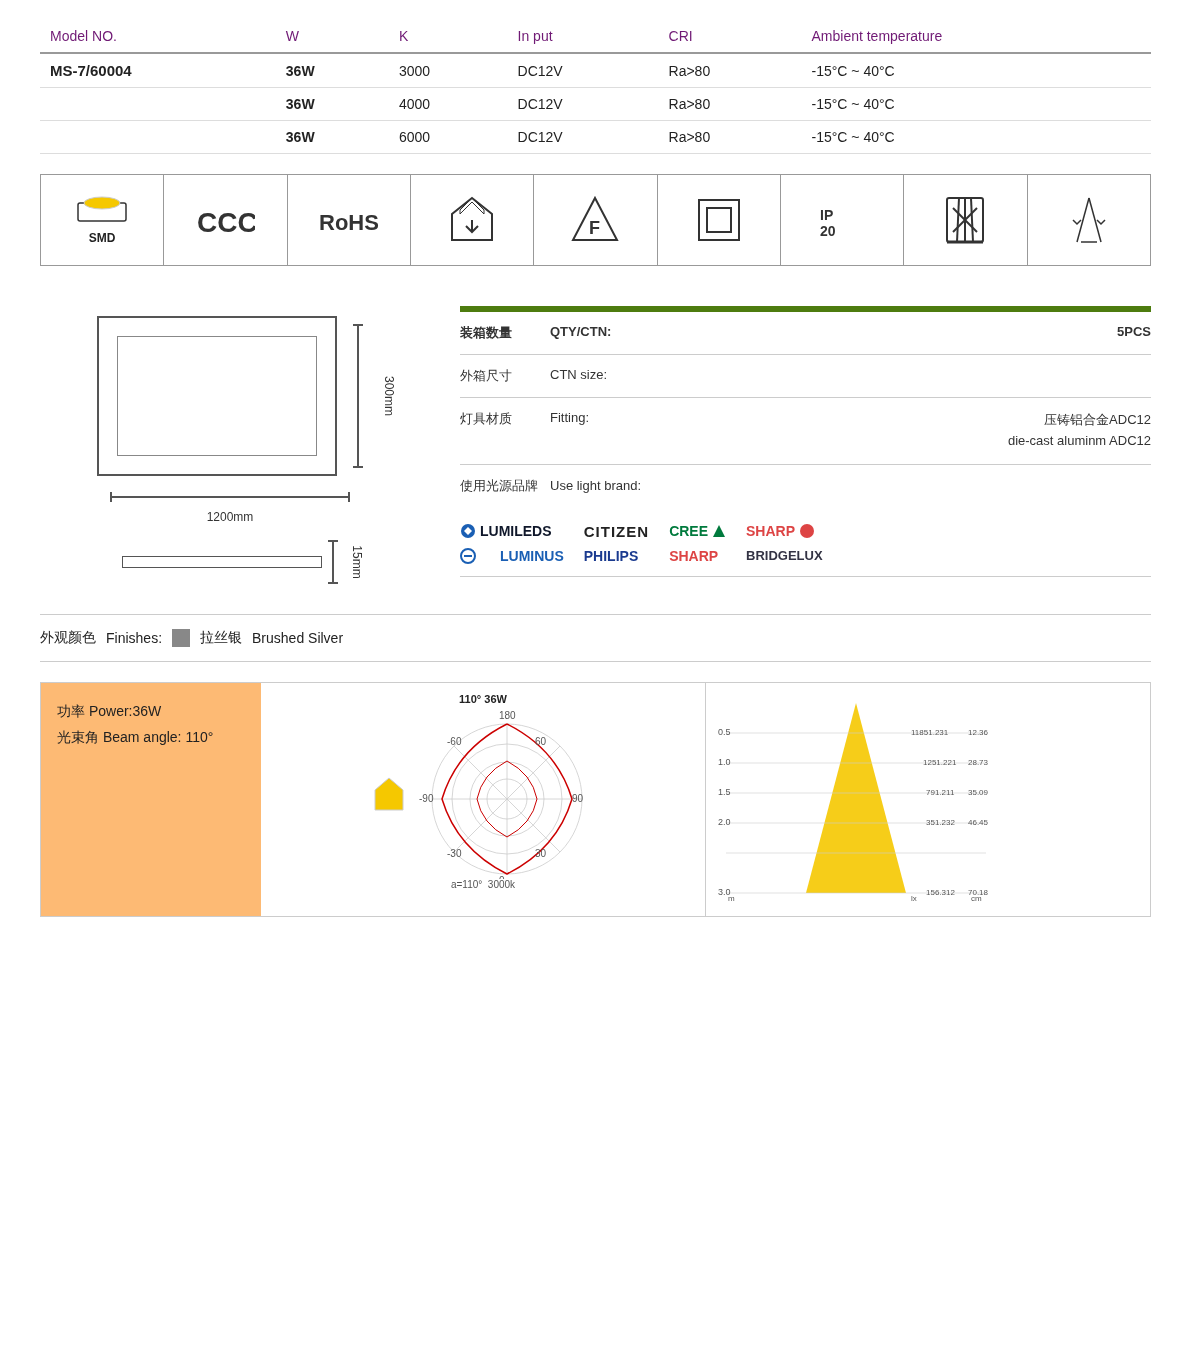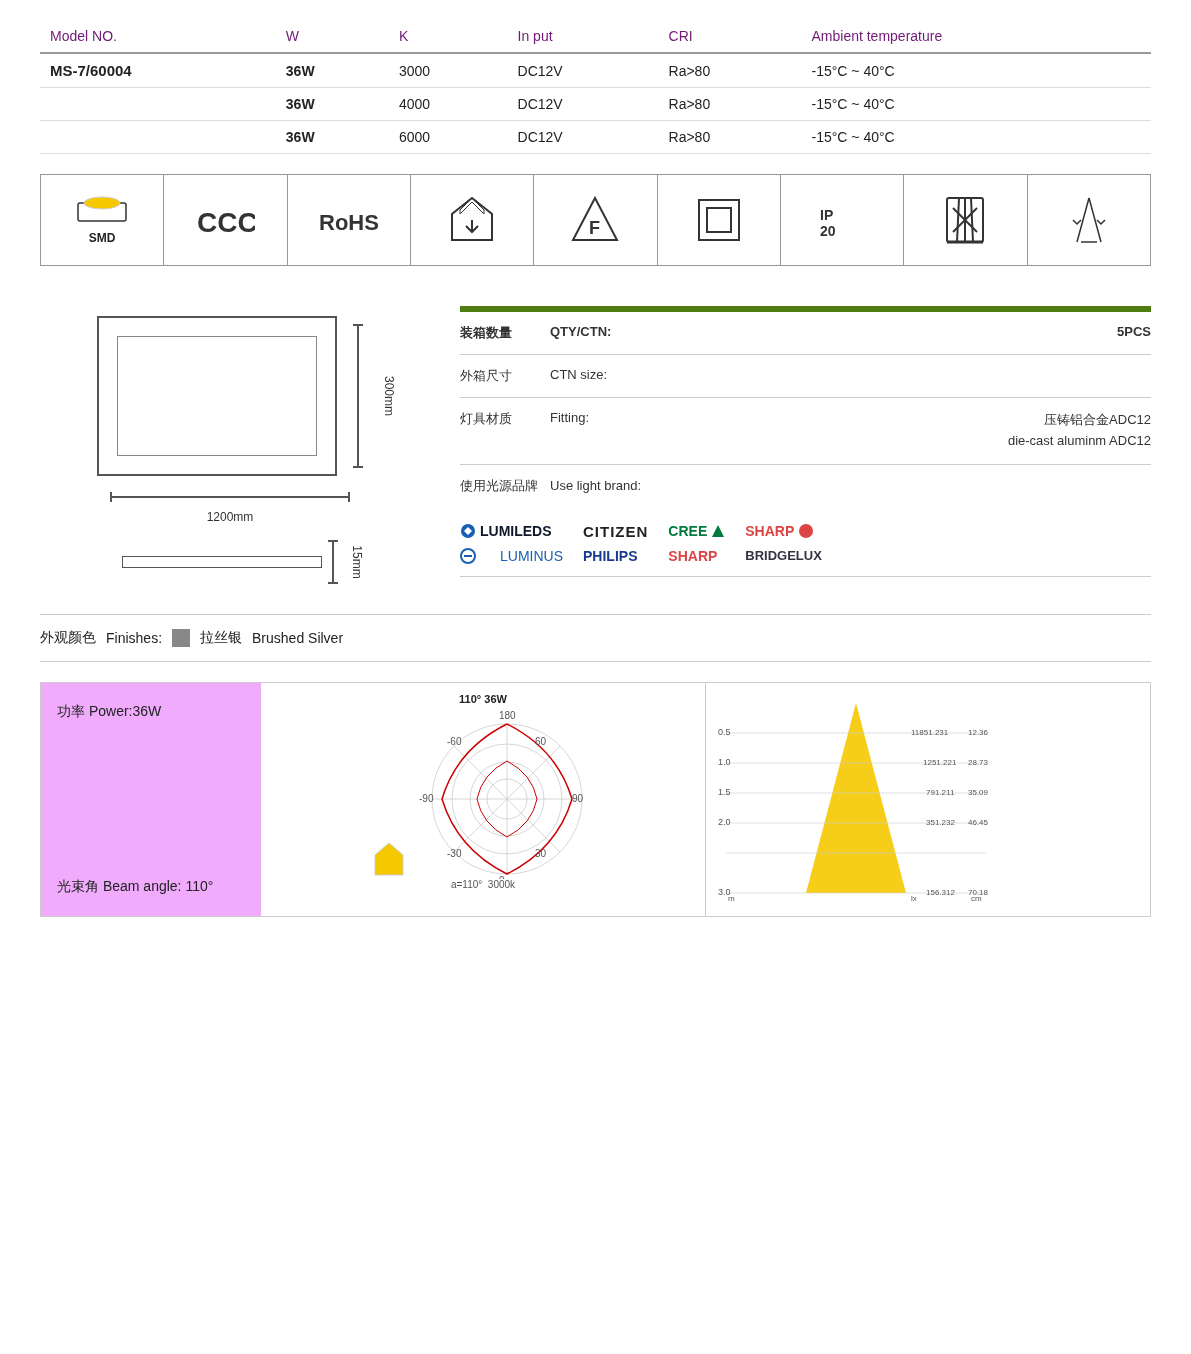--- a/index.html
+++ b/index.html
@@ -143,21 +143,21 @@
       font-size: 13px;
       color: #333;
       flex: 1;
       text-align: right;
       line-height: 1.6;
     }
     .brand-lumileds { color: #0f172a; font-weight: bold; font-size: 14px; }
     .brand-citizen { color: #222; font-weight: bold; font-size: 15px; letter-spacing: 1px; }
     .brand-cree { color: #007a3d; font-weight: bold; font-size: 14px; }
     .brand-osram { color: #d44; font-weight: bold; font-size: 14px; }
-    .brand-luminus { color: #1a5fb4; font-weight: normal; font-size: 14px; padding-left: 20px; }
+    .brand-luminus { color: #1a5fb4; font-weight: bold; font-size: 14px; padding-left: 20px; }
     .brand-philips { color: #1a3a8f; font-weight: bold; font-size: 14px; }
     .brand-sharp { color: #d44; font-weight: bold; font-size: 14px; }
     .brand-bridgelux { color: #334; font-weight: bold; font-size: 13px; }
 
     .brands-grid {
       display: grid;
       grid-template-columns: repeat(4, auto);
       gap: 8px 20px;
       margin-top: 8px;
       align-items: center;
@@ -187,25 +187,25 @@
 
     
     .bottom-section {
       display: flex;
       gap: 0;
       border: 1px solid #ccc;
       min-height: 220px;
     }
     .power-info {
       flex: 0 0 220px;
-      background: #f0abfc;
+      background: #fdba74;
       padding: 20px 16px;
       display: flex;
       flex-direction: column;
-      justify-content: space-between;
+      justify-content: flex-start;
       gap: 8px;
     }
     .power-info-text {
       font-size: 14px;
       color: #222;
     }
     .polar-chart {
       flex: 1;
       border-right: 1px solid #ccc;
       padding: 10px;
@@ -476,21 +476,21 @@
     <div class="power-info-text">
       <span>功率</span> <span>Power:36W</span>
     </div>
     <div class="power-info-text">
       <span>光束角</span> <span>Beam angle: 110°</span>
     </div>
   </div>
 
   <div class="polar-chart">
     <div class="polar-title">110°  36W</div>
-    <div style="display:flex;align-items:flex-end;gap:8px;">
+    <div style="display:flex;align-items:center;gap:8px;">
 
       <svg width="40" height="40" viewBox="0 0 40 40">
         <polygon points="20,4 34,16 34,36 6,36 6,16" fill="#f5c800" stroke="#ccc" stroke-width="1"></polygon>
       </svg>
 
       <svg width="180" height="170" viewBox="0 0 180 170">
 
         <circle cx="90" cy="90" r="75" fill="none" stroke="#ccc" stroke-width="0.8"></circle>
         <circle cx="90" cy="90" r="55" fill="none" stroke="#ccc" stroke-width="0.8"></circle>
         <circle cx="90" cy="90" r="37" fill="none" stroke="#ccc" stroke-width="0.8"></circle>

